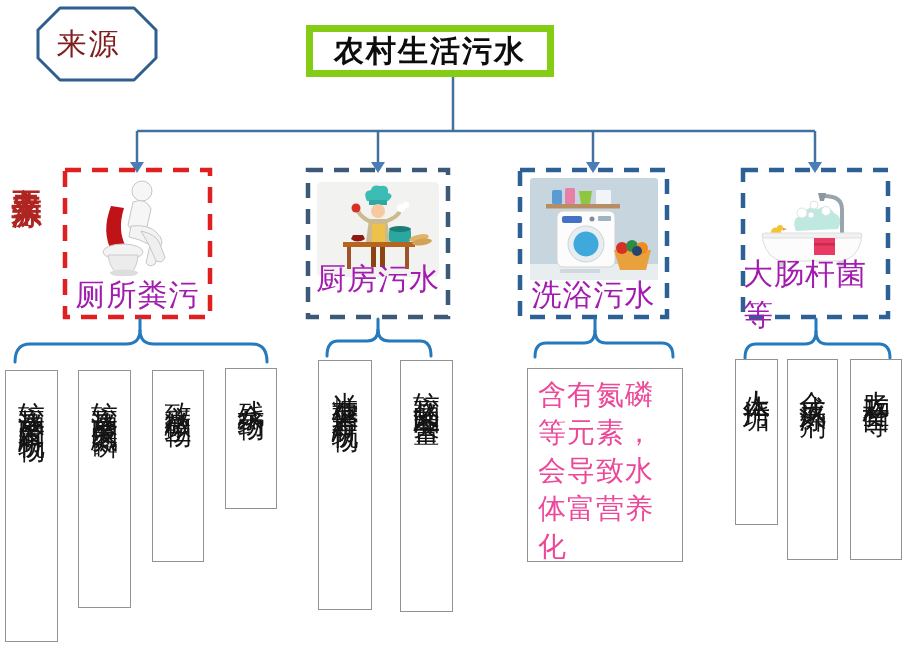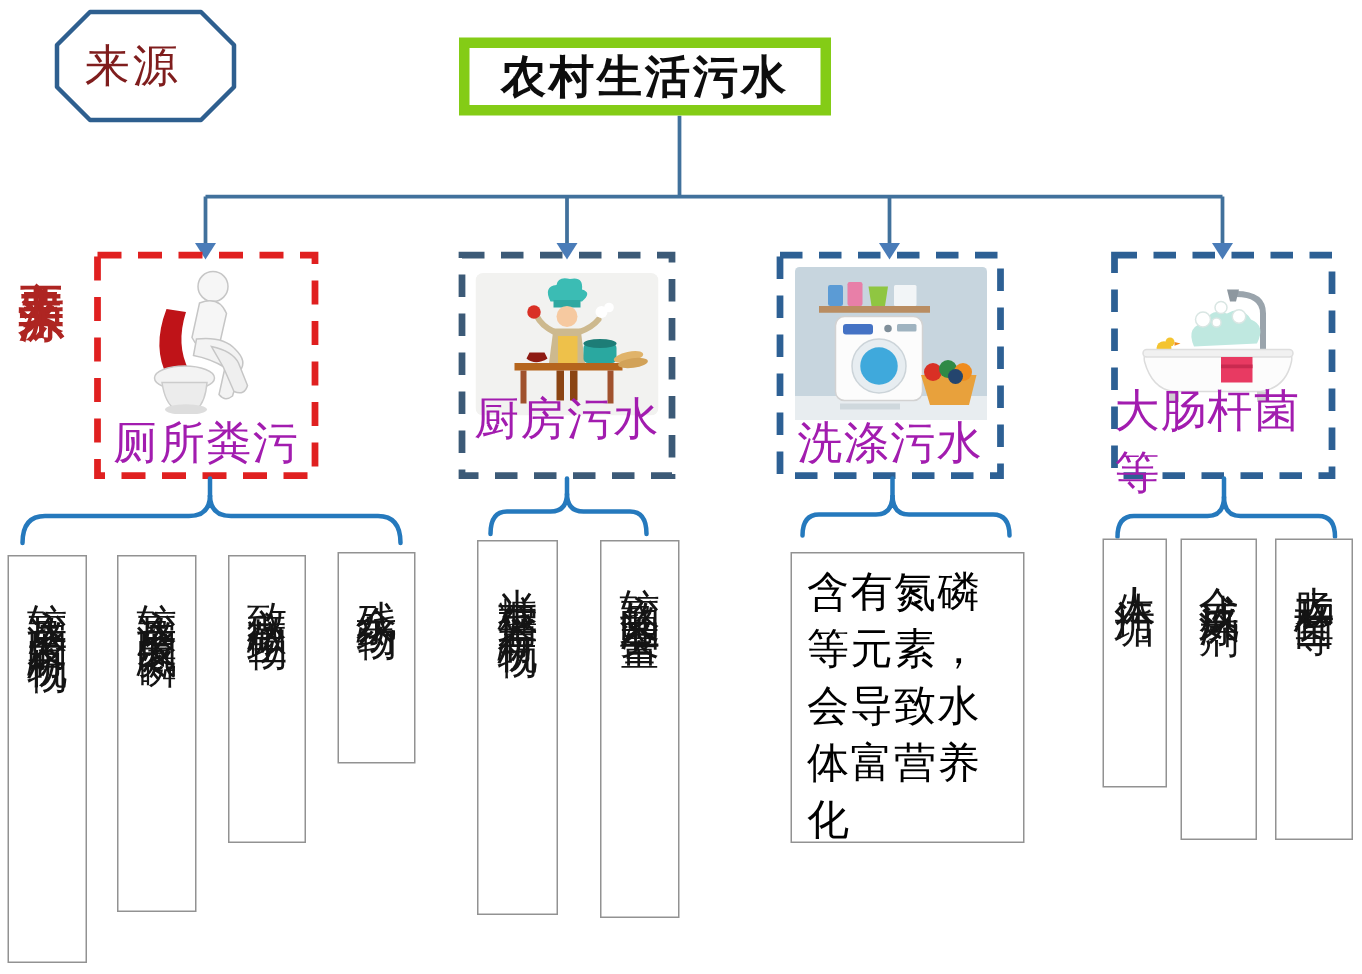--- a/index.html
+++ b/index.html
@@ -50,21 +50,21 @@
     background:#fff;border:1px solid #929292;
     display:flex;justify-content:center;align-items:flex-start;
   }
   .vbox span{
     writing-mode:vertical-rl;text-orientation:upright;
     font-size:27px;color:#141414;letter-spacing:5px;padding-top:9px;
   }
   
   .hbox{
     background:#fff;border:1px solid #929292;
-    font-size:28px;color:#000000;line-height:38px;
+    font-size:28px;color:#ec4899;line-height:38px;
     padding:7px 8px 0 10px;letter-spacing:1px;
   }
 </style>
 </head>
 <body>
 
 <svg id="shape-layer" viewBox="0 0 908 649" xmlns="http://www.w3.org/2000/svg">
 
   <g>
     <polygon points="60,8 134,8 156,30 156,58 134,80 60,80 38,58 38,30" fill="#ffffff" stroke="#2e5f8f" stroke-width="3" stroke-linejoin="round"></polygon>
@@ -171,21 +171,21 @@
     <circle cx="56" cy="66" r="18" fill="#e7edf1" stroke="#ccd4d9"></circle>
     <circle cx="56" cy="66" r="12.5" fill="#3fa9dc"></circle>
     <path d="M84,72 L121,72 L116,92 L90,92 Z" fill="#e8a13c"></path>
     <circle cx="92" cy="70" r="6" fill="#d93025"></circle>
     <circle cx="102" cy="68" r="6" fill="#2f8a46"></circle>
     <circle cx="112" cy="70" r="6" fill="#f08c1e"></circle>
     <circle cx="107" cy="73" r="5" fill="#24456e"></circle>
     <rect x="30" y="91" width="40" height="4" fill="#cfd8dd"></rect>
   </svg>
 </div>
-<div class="abs branch-label" style="left:520px;top:276px;width:147px;">洗涤污水</div>
+<div class="abs branch-label" style="left:520px;top:276px;width:147px;">洗浴污水</div>
 
 <div class="abs icon-box" style="left:752px;top:186px;width:128px;height:86px;">
   <svg width="124" height="84" viewBox="0 0 124 84">
     <path d="M88,46 V22 Q88,9 70,9" stroke="#9aa4ac" stroke-width="4" fill="none"></path>
     <path d="M64,6 L72,6 L70,14 L66,14 Z" fill="#8d979f"></path>
     <path d="M42,44 Q36,30 50,28 Q52,18 64,22 Q74,16 80,26 Q90,30 84,42 Z" fill="#bfe8e0"></path>
     <circle cx="48" cy="26" r="5" fill="#ffffff" stroke="#d9e6e3"></circle>
     <circle cx="60" cy="18" r="4" fill="#ffffff" stroke="#d9e6e3"></circle>
     <circle cx="72" cy="24" r="4.5" fill="#ffffff" stroke="#d9e6e3"></circle>
     <circle cx="57" cy="28" r="3" fill="#ffffff" stroke="#d9e6e3"></circle>

